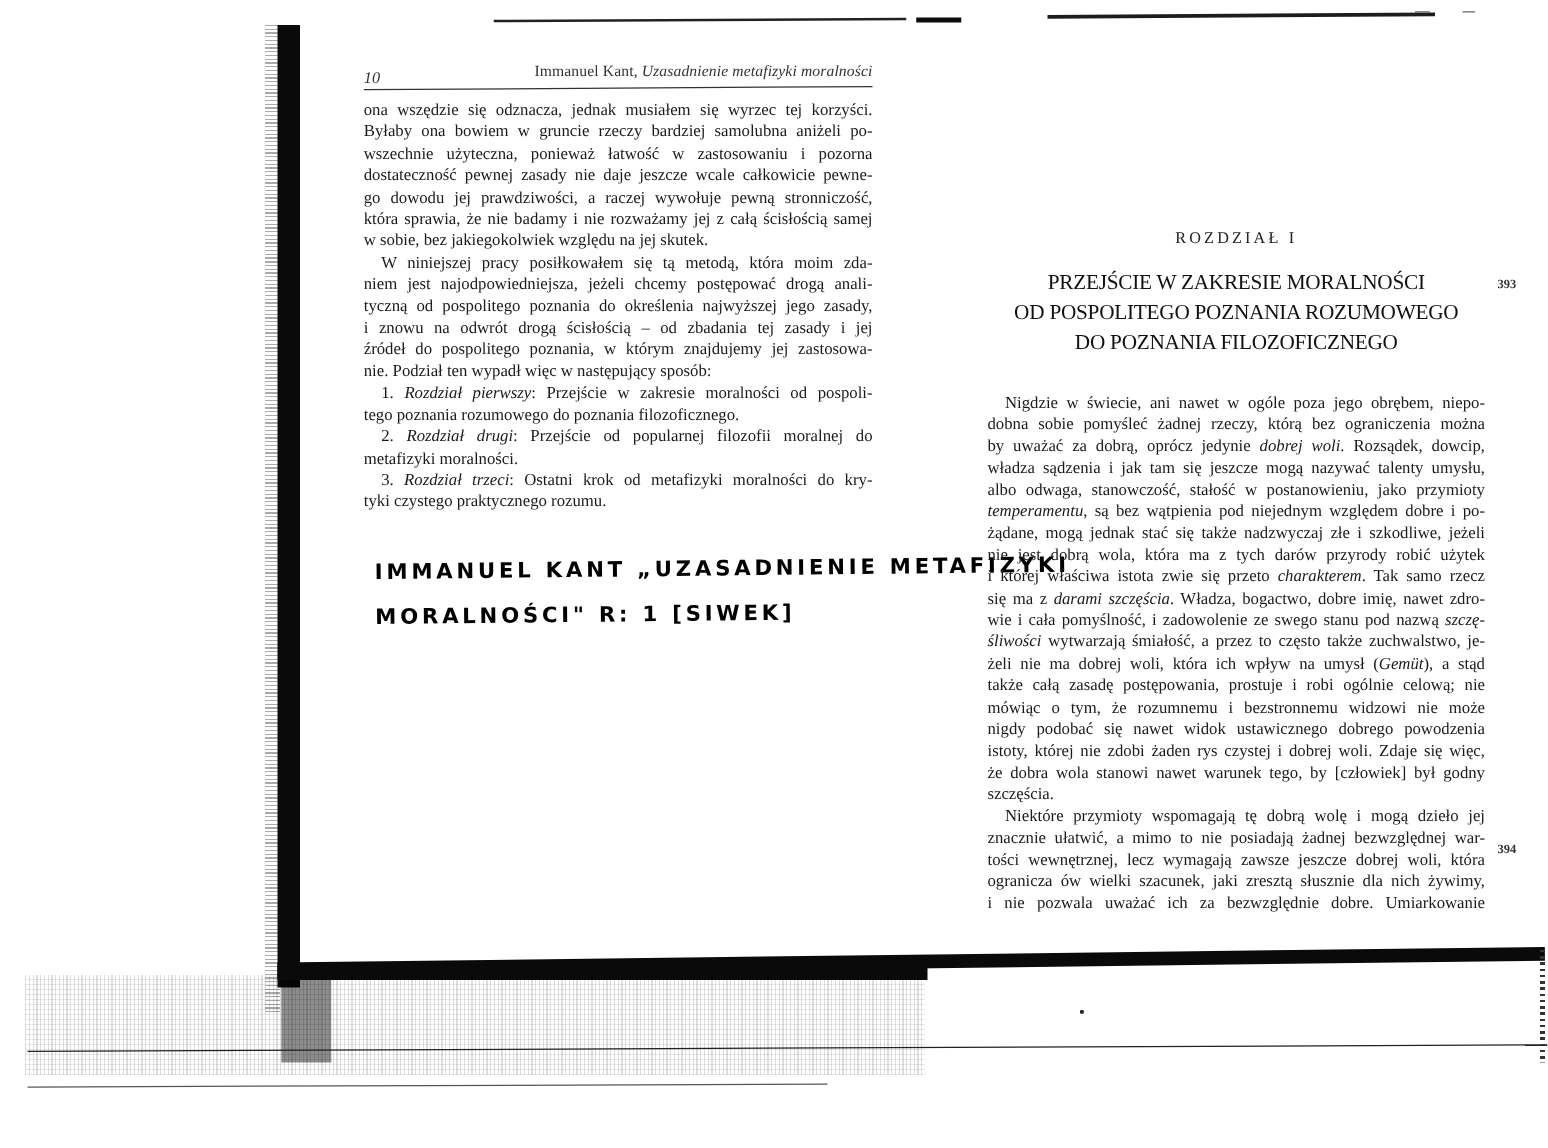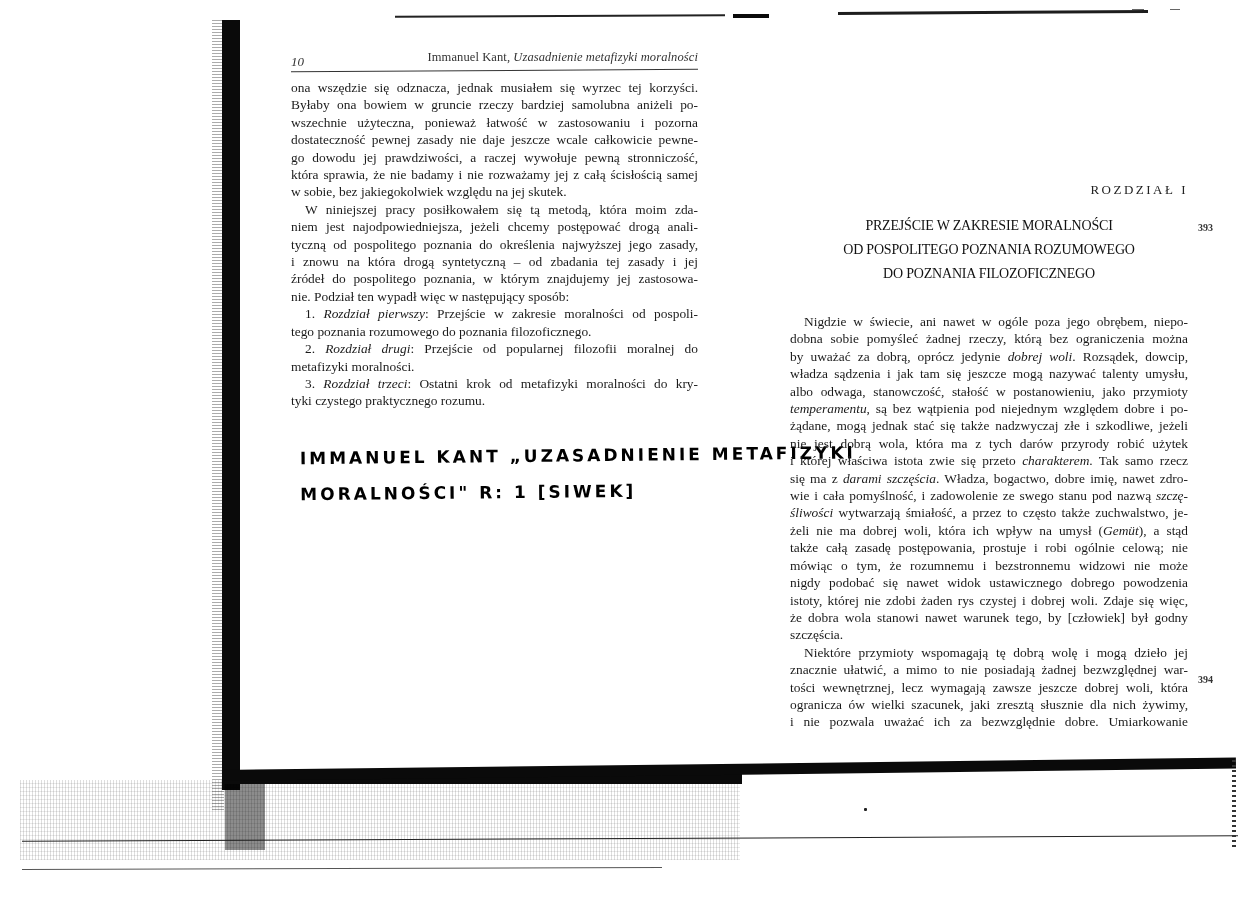--- a/index.html
+++ b/index.html
@@ -44,24 +44,24 @@
   .line i { font-style: italic; }
 
   
   .handwriting { position: absolute; left: 300px; top: 438px; width: 430px;
       font-family: "DejaVu Sans", sans-serif; font-weight: bold; color: #000;
       font-size: 17px; letter-spacing: 3px; line-height: 36px; transform: rotate(-0.6deg); }
   .handwriting .hw-line { display:block; white-space: nowrap; }
 
   
   .page-right { position: absolute; left: 790px; top: 170px; width: 398px; }
-  .chapter-label { position:absolute; left:0; width:398px; top: 12px; text-align:right;
+  .chapter-label { position:absolute; left:0; width:398px; top: 12px; text-align:center;
       font-size: 13px; letter-spacing: 2.5px; color:#222; }
   .chapter-title { position:absolute; left:-8px; width: 414px; top: 44px; text-align:center;
-      font-size: 14px; line-height: 24px; color:#111; letter-spacing: -.2px; }
+      font-size: 17px; line-height: 24px; color:#111; letter-spacing: -.2px; }
   .chapter-title span { display:block; }
   .margin-num { position:absolute; font-size: 10px; color:#333;font-weight:bold; }
   .body-right { position:absolute; left: 0; top: 143px; width: 398px; font-size: 13.4px; line-height: 17.4px; }
 
 </style>
 </head>
 <body>
 
 <div class="art top-rule-l"></div>
 <div class="art top-rule-l2"></div>
@@ -90,21 +90,21 @@
       <span class="line">ona wszędzie się odznacza, jednak musiałem się wyrzec tej korzyści.</span>
       <span class="line">Byłaby ona bowiem w gruncie rzeczy bardziej samolubna aniżeli po-</span>
       <span class="line">wszechnie użyteczna, ponieważ łatwość w zastosowaniu i pozorna</span>
       <span class="line">dostateczność pewnej zasady nie daje jeszcze wcale całkowicie pewne-</span>
       <span class="line">go dowodu jej prawdziwości, a raczej wywołuje pewną stronniczość,</span>
       <span class="line">która sprawia, że nie badamy i nie rozważamy jej z całą ścisłością samej</span>
       <span class="line  last">w sobie, bez jakiegokolwiek względu na jej skutek.</span>
       <span class="line ind">W niniejszej pracy posiłkowałem się tą metodą, która moim zda-</span>
       <span class="line">niem jest najodpowiedniejsza, jeżeli chcemy postępować drogą anali-</span>
       <span class="line">tyczną od pospolitego poznania do określenia najwyższej jego zasady,</span>
-      <span class="line">i znowu na która drogą syntetyczną – od zbadania tej zasady i jej</span>
+      <span class="line">i znowu na odwrót drogą ścisłością – od zbadania tej zasady i jej</span>
       <span class="line">źródeł do pospolitego poznania, w którym znajdujemy jej zastosowa-</span>
       <span class="line  last">nie. Podział ten wypadł więc w następujący sposób:</span>
       <span class="line ind">1. <i>Rozdział pierwszy</i>: Przejście w zakresie moralności od pospoli-</span>
       <span class="line last">tego poznania rozumowego do poznania filozoficznego.</span>
       <span class="line ind">2. <i>Rozdział drugi</i>: Przejście od popularnej filozofii moralnej do</span>
       <span class="line last">metafizyki moralności.</span>
       <span class="line ind">3. <i>Rozdział trzeci</i>: Ostatni krok od metafizyki moralności do kry-</span>
       <span class="line last">tyki czystego praktycznego rozumu.</span>
     </div>
 </div>

